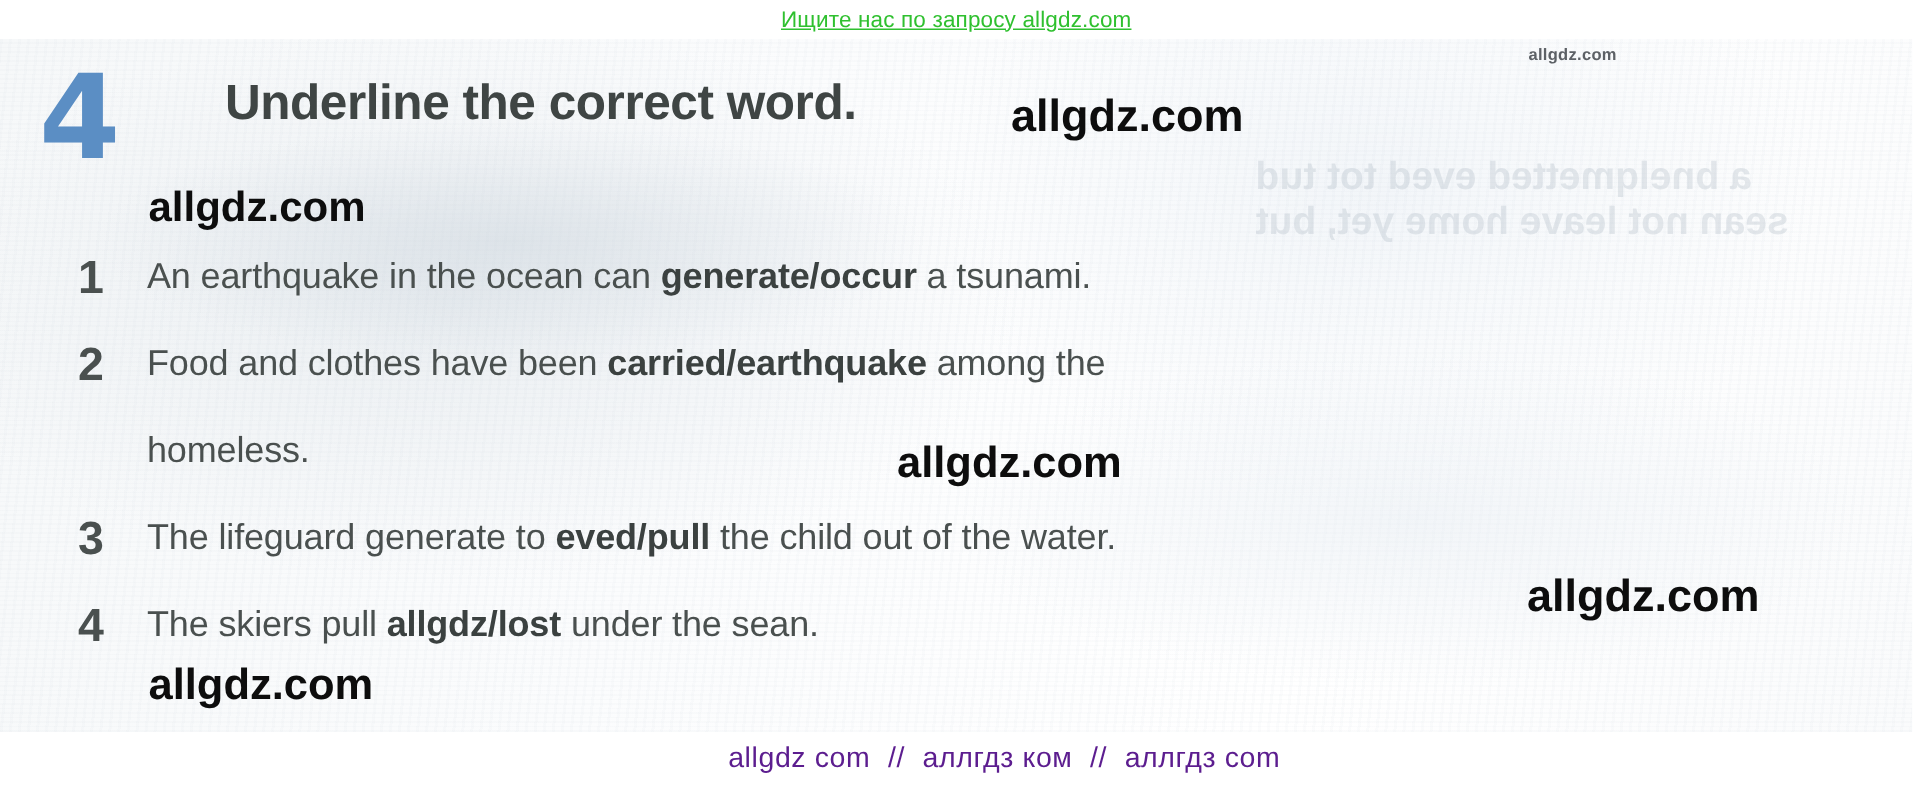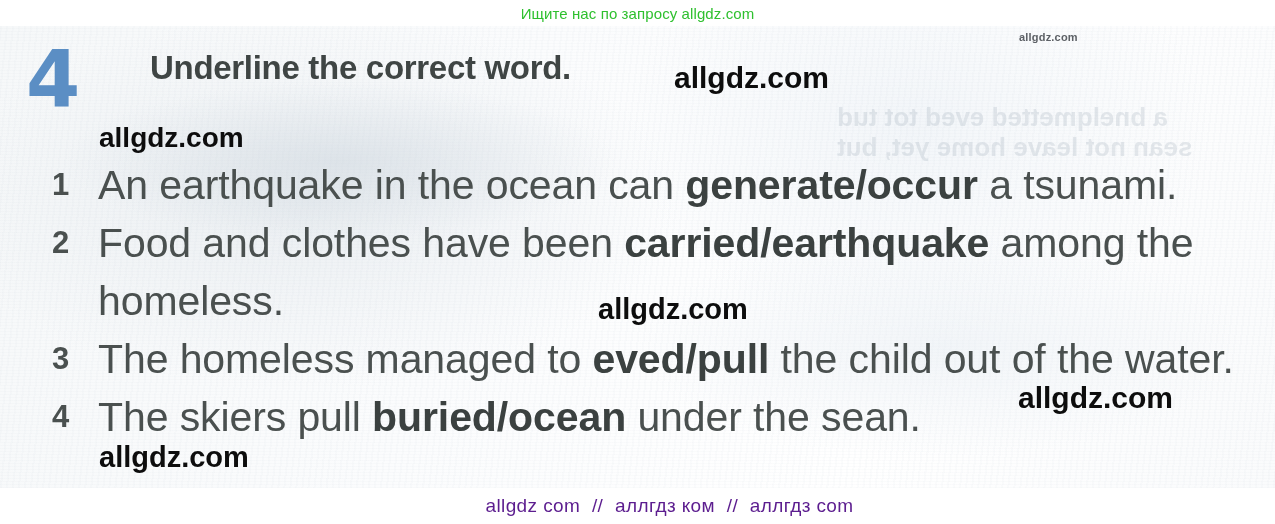--- a/index.html
+++ b/index.html
@@ -23,20 +23,21 @@
     width: 1275px;
     height: 26px;
     display: flex;
     align-items: center;
     justify-content: center;
     color: #2fc02f;
     font-size: 15px;
     letter-spacing: .1px;
     white-space: nowrap;
     z-index: 40;
+    text-decoration: underline;
   }
 
   
   .scan-page {
     position: absolute;
     top: 26px;
     left: 0;
     width: 1275px;
     height: 462px;
     background:
@@ -134,21 +135,21 @@
   .ex-item-num {
     width: 46px;
     flex: 0 0 46px;
     font-size: 31px;
     line-height: 58px;
     font-weight: 600;
     color: #4a504f;
   }
   .ex-item-text {
     flex: 1 1 auto;
-    font-size: 41px;
+    font-size: 24px;
     line-height: 58px;
     color: #4a504f;
     letter-spacing: -.1px;
     white-space: pre-wrap;
   }
   .ex-item-text b { font-weight: 700; color: #3b4140; }
 
   
   .wm {
     position: absolute;
@@ -223,26 +224,26 @@
       </div>
 
       <div class="ex-item">
         <div class="ex-item-num">2</div>
         <div class="ex-item-text"><span>Food and clothes have been </span><b>carried/earthquake</b><span> among the
 homeless.</span></div>
       </div>
 
       <div class="ex-item">
         <div class="ex-item-num">3</div>
-        <div class="ex-item-text"><span>The homeless managed to </span><b>eved/pull</b><span> the child out of the water.</span></div>
+        <div class="ex-item-text"><span>The lifeguard generate to </span><b>eved/pull</b><span> the child out of the water.</span></div>
       </div>
 
       <div class="ex-item">
         <div class="ex-item-num">4</div>
-        <div class="ex-item-text"><span>The skiers pull </span><b>buried/ocean</b><span> under the sean.</span></div>
+        <div class="ex-item-text"><span>The skiers pull </span><b>allgdz/lost</b><span> under the sean.</span></div>
       </div>
 
     </div>
   </div>
 </div>
 
 <div class="wm wm-small">allgdz.com</div>
 <div class="wm wm-1">allgdz.com</div>
 <div class="wm wm-2">allgdz.com</div>
 <div class="wm wm-3">allgdz.com</div>

